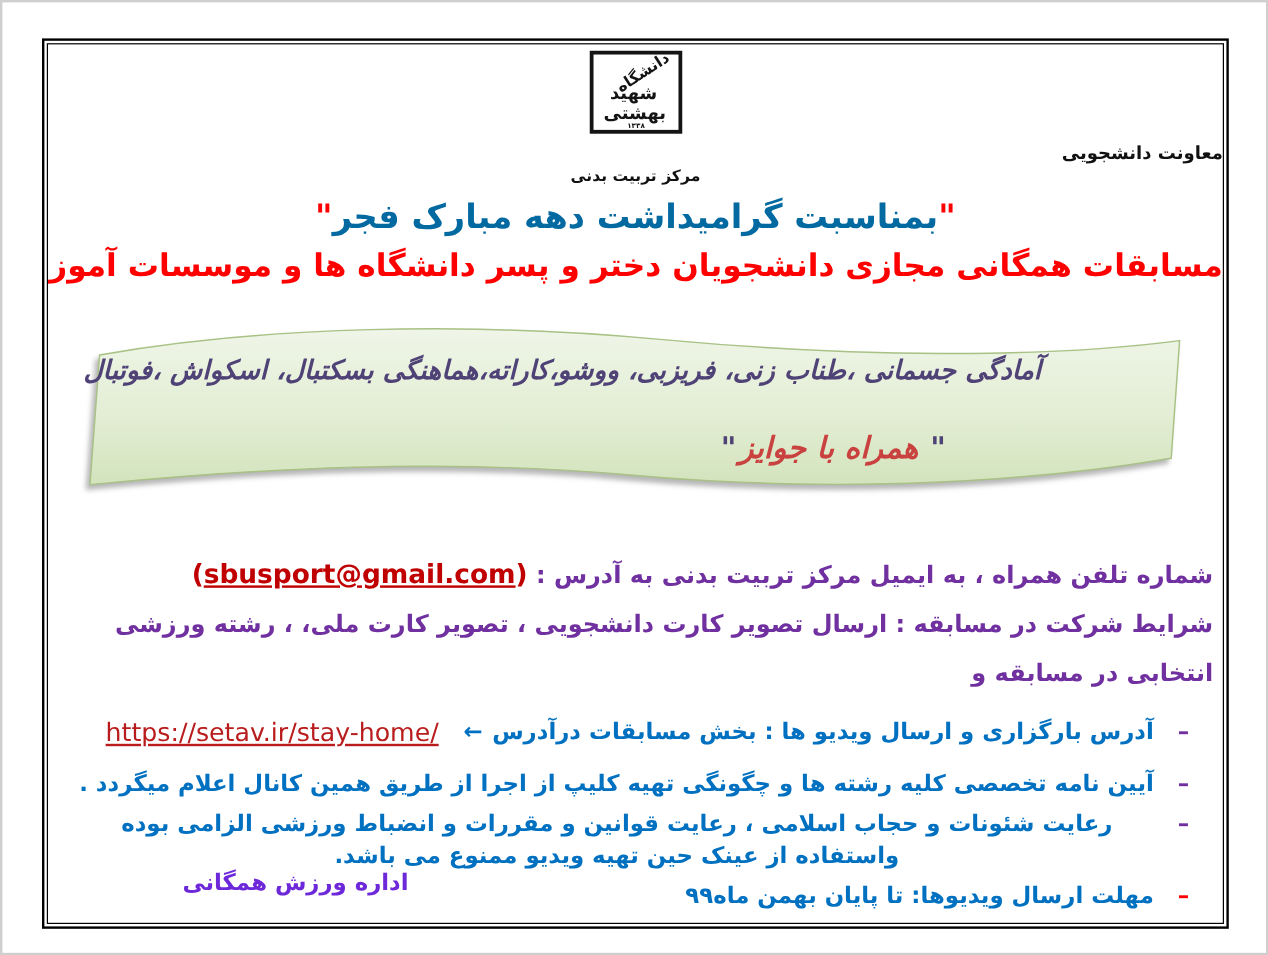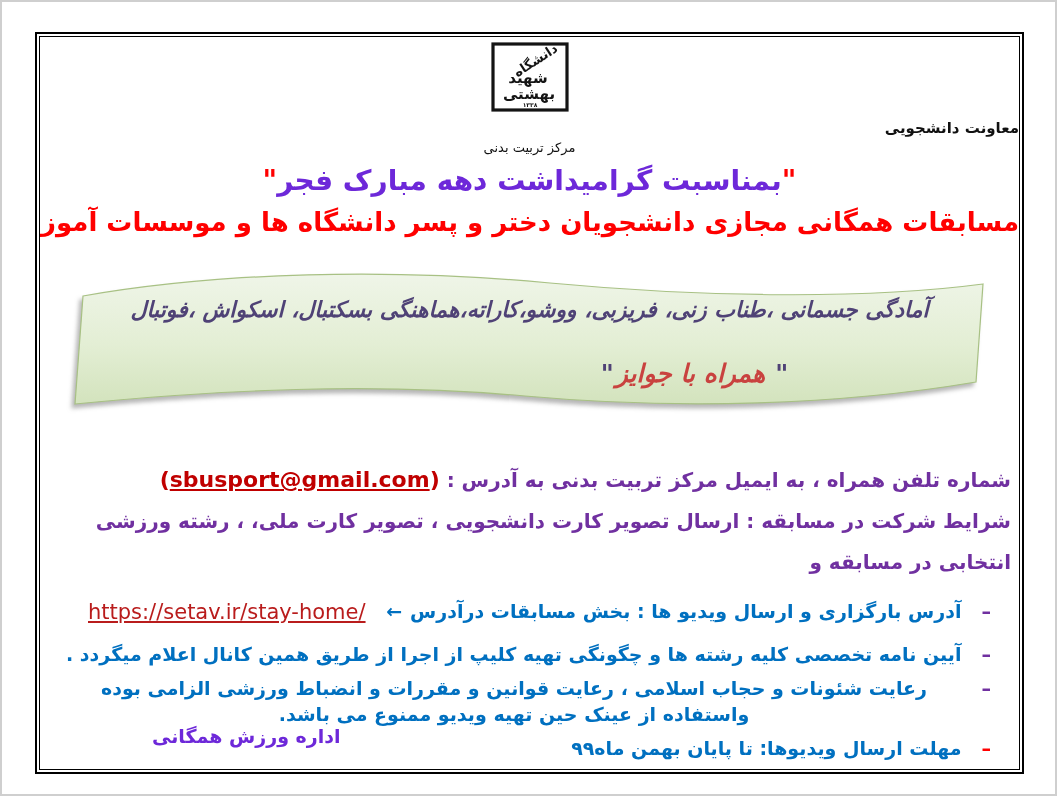--- a/index.html
+++ b/index.html
@@ -13,31 +13,31 @@
     border:2.5px solid #000; padding:2px; box-sizing:border-box;
   }
   .frame-inner{
     border:1.5px solid #000; width:100%; height:100%;
     box-sizing:border-box; position:relative; direction:rtl; overflow:hidden;
   }
   
   .header{ text-align:center; padding-top:5px; }
   .logo-svg{ display:inline-block; }
   .dept1{ font-size:15px; font-weight:bold; color:#111; margin-top:3px;text-align:right; }
-  .dept2{ font-size:13px; font-weight:normal; color:#111; margin-top:3px; }
+  .dept2{ font-size:13px; font-weight:bold; color:#111; margin-top:3px; }
   
   .title-line{ text-align:center; margin-top:9px; font-size:28px; font-weight:bold; line-height:34px;}
   .title-line .q{ color:#FF0000; }
-  .title-line .t{ color:#6d28d9; }
+  .title-line .t{ color:#0369a1; }
   .subtitle{ text-align:center; margin-top:7px; font-size:26px; font-weight:bold; color:#FF0000; line-height:34px; white-space:nowrap;}
   
   .banner{ position:relative; width:920px; height:168px; margin:30px auto 0; }
   .banner svg{ position:absolute; inset:0; filter:drop-shadow(-3px 4px 2px rgba(110,110,110,.5)); }
   .banner-sports{
-    position:absolute; top:28px; right:0; width:100%; text-align:center;
+    position:absolute; top:28px; right:0; width:100%; text-align:left;
     font-size:22px; font-weight:bold; font-style:italic; color:#4F4276; white-space:nowrap;
   }
   .banner-prize{
     position:absolute; top:90px; left:470px; width:310px; text-align:center;
     font-size:25px; font-weight:bold; font-style:italic;
   }
   .banner-prize .pq{ color:#4F4276; }
   .banner-prize .pt{ color:#C9423F; padding:0 10px 0 2px; }
   
   .conditions{

